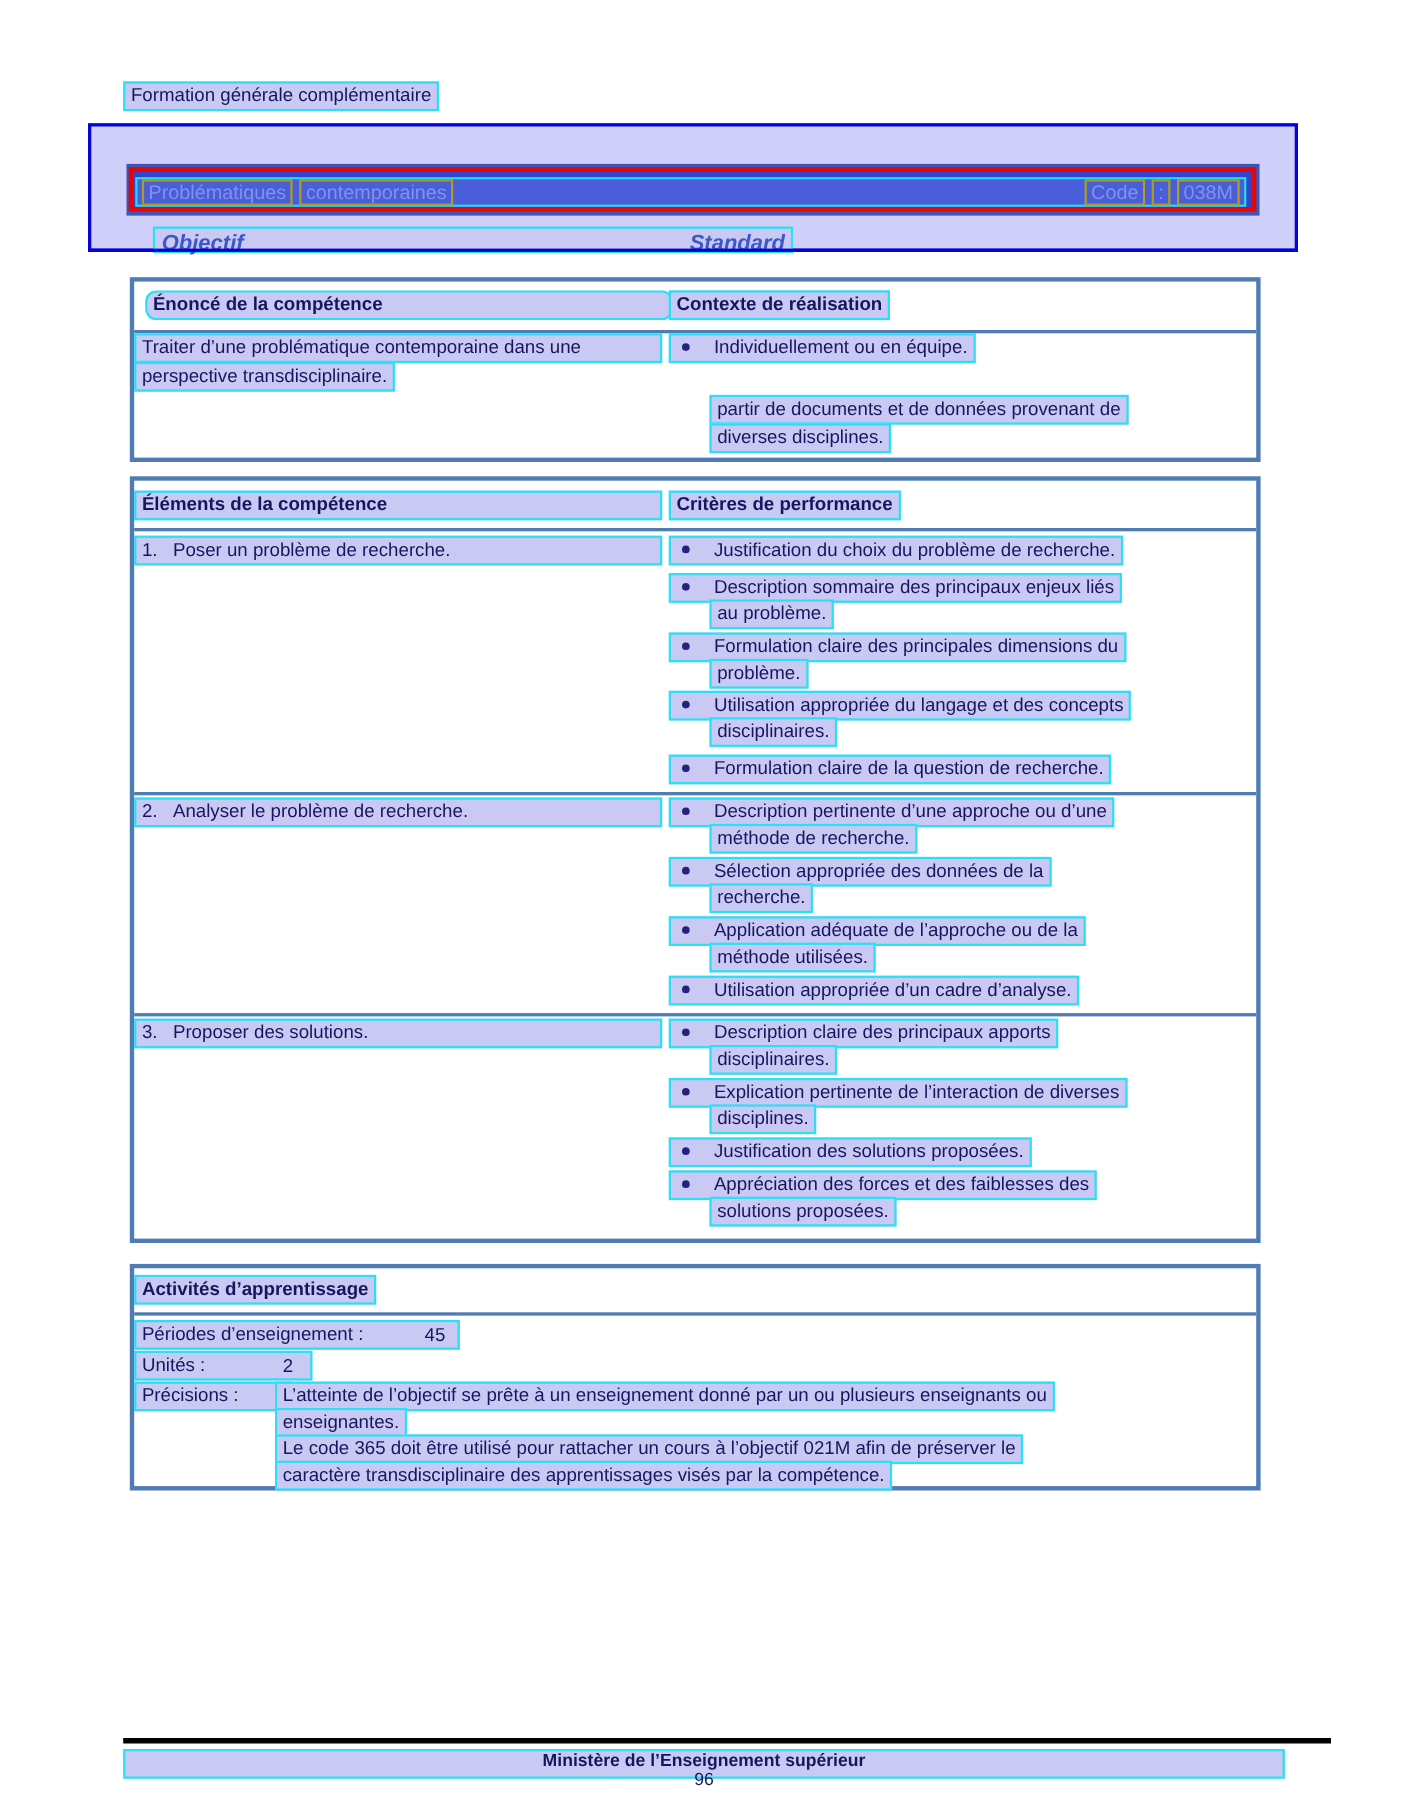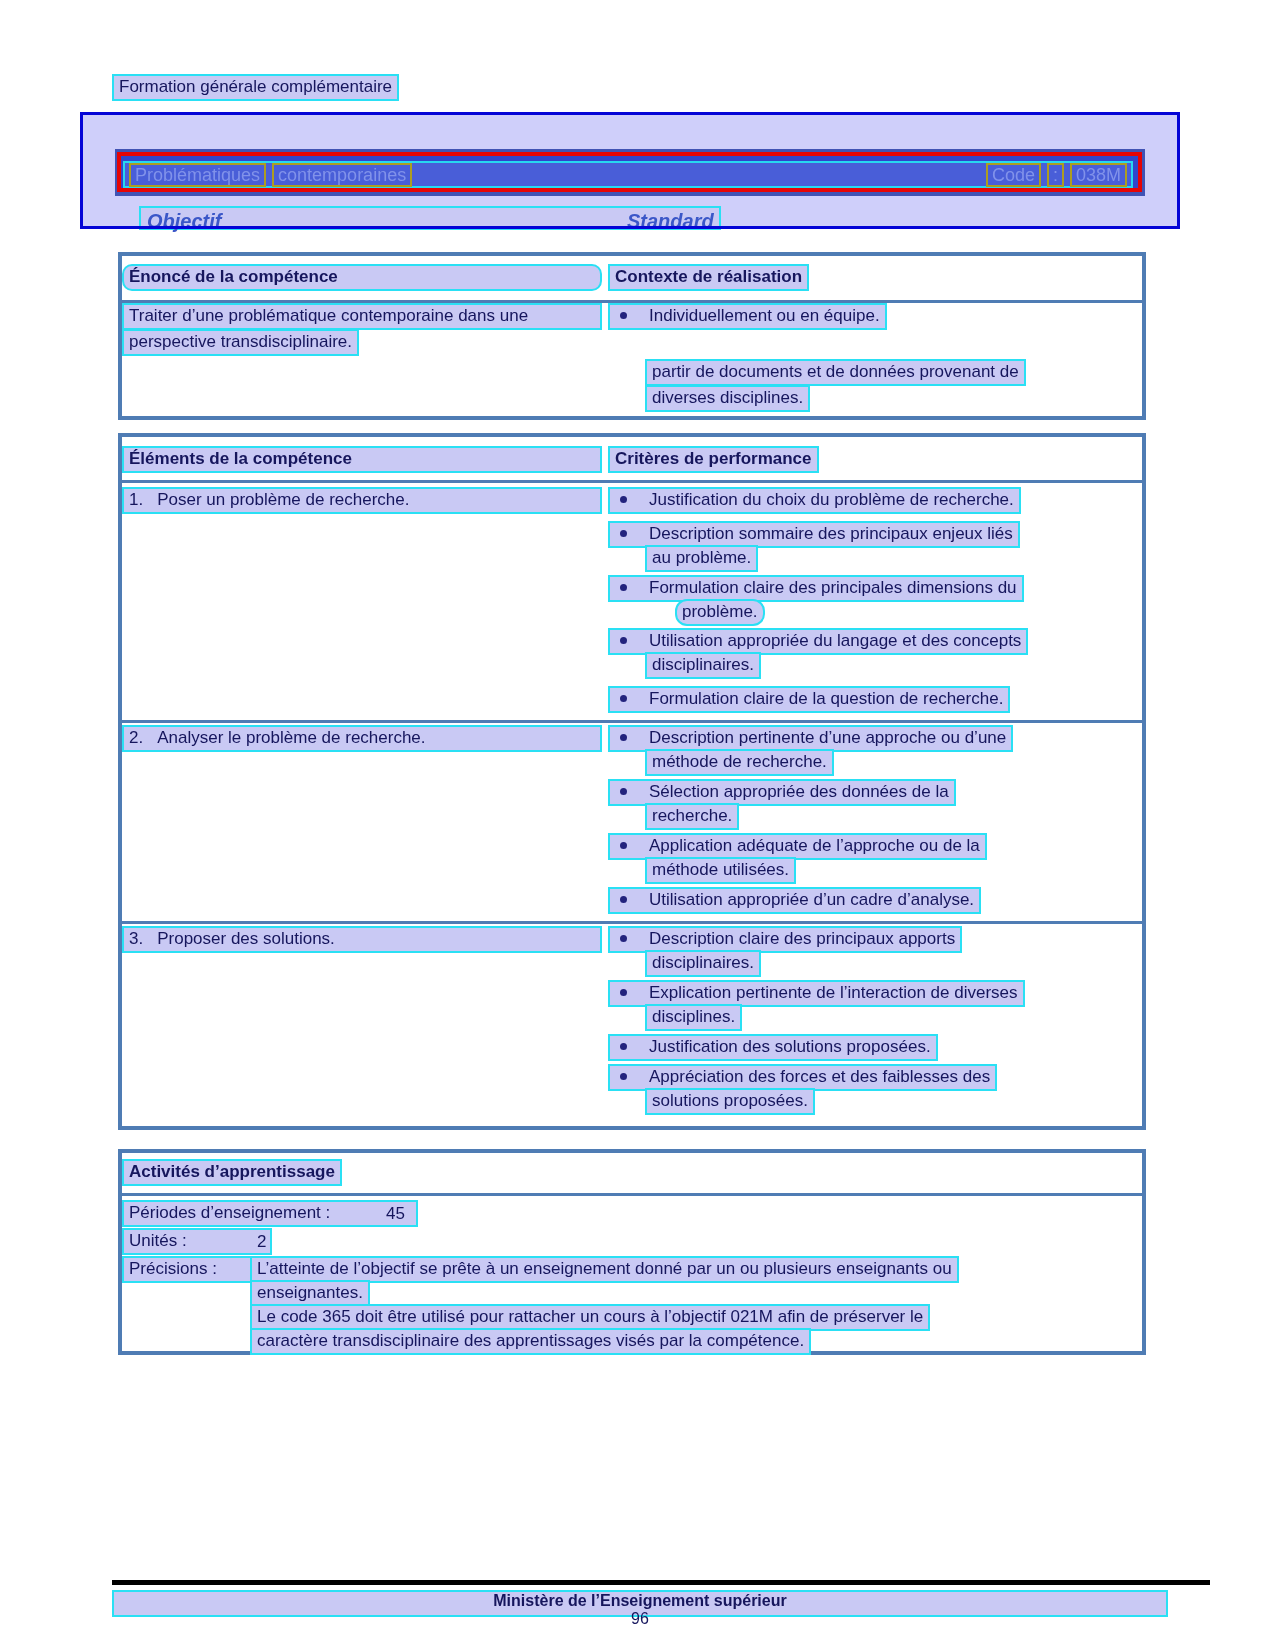--- a/index.html
+++ b/index.html
@@ -62,21 +62,21 @@
 
   <div class="hl" style="left:139px;top:206px;width:582px;height:24px;">
     <span class="obj" style="position:absolute;left:6px;top:2px;">Objectif</span>
     <span class="obj" style="position:absolute;left:486px;top:2px;">Standard</span>
   </div>
   <div class="panel-line" style="left:80px;top:226px;width:1100px;height:3px;"></div>
 
   <div class="tbl" style="left:118px;top:252px;width:1028px;height:168px;">
     <div class="sep" style="top:44px;"></div>
   </div>
-  <div class="hl hd wfix" style="left:122px;top:264px;border-radius:10px;"><span>Énoncé de la compétence</span></div>
+  <div class="hl hd wfix" style="left:132px;top:264px;border-radius:10px;"><span>Énoncé de la compétence</span></div>
   <div class="hl hd" style="left:608px;top:264px;"><span>Contexte de réalisation</span></div>
 
   <div class="hl wfix" style="left:122px;top:303px;"><span>Traiter d’une problématique contemporaine dans une</span></div>
   <div class="hl" style="left:122px;top:329px;"><span>perspective transdisciplinaire.</span></div>
 
   <div class="hl" style="left:608px;top:303px;"><span class="dot"></span><span>Individuellement ou en équipe.</span></div>
   <div class="hl" style="left:645px;top:359px;"><span>partir de documents et de données provenant de</span></div>
   <div class="hl" style="left:645px;top:385px;"><span>diverses disciplines.</span></div>
 
   <div class="tbl" style="left:118px;top:433px;width:1028px;height:697px;">
@@ -85,21 +85,21 @@
     <div class="sep" style="top:484px;"></div>
   </div>
   <div class="hl hd wfix" style="left:122px;top:446px;"><span>Éléments de la compétence</span></div>
   <div class="hl hd" style="left:608px;top:446px;"><span>Critères de performance</span></div>
 
   <div class="hl wfix" style="left:122px;top:487px;"><span class="num">1.</span><span>Poser un problème de recherche.</span></div>
   <div class="hl" style="left:608px;top:487px;"><span class="dot"></span><span>Justification du choix du problème de recherche.</span></div>
   <div class="hl" style="left:608px;top:521px;"><span class="dot"></span><span>Description sommaire des principaux enjeux liés</span></div>
   <div class="hl" style="left:645px;top:545px;"><span>au problème.</span></div>
   <div class="hl" style="left:608px;top:575px;"><span class="dot"></span><span>Formulation claire des principales dimensions du</span></div>
-  <div class="hl" style="left:675px;top:599px;border-radius:12px;"><span>problème.</span></div>
+  <div class="hl" style="left:645px;top:599px;"><span>problème.</span></div>
   <div class="hl" style="left:608px;top:628px;"><span class="dot"></span><span>Utilisation appropriée du langage et des concepts</span></div>
   <div class="hl" style="left:645px;top:652px;"><span>disciplinaires.</span></div>
   <div class="hl" style="left:608px;top:686px;"><span class="dot"></span><span>Formulation claire de la question de recherche.</span></div>
 
   <div class="hl wfix" style="left:122px;top:725px;"><span class="num">2.</span><span>Analyser le problème de recherche.</span></div>
   <div class="hl" style="left:608px;top:725px;"><span class="dot"></span><span>Description pertinente d’une approche ou d’une</span></div>
   <div class="hl" style="left:645px;top:749px;"><span>méthode de recherche.</span></div>
   <div class="hl" style="left:608px;top:779px;"><span class="dot"></span><span>Sélection appropriée des données de la</span></div>
   <div class="hl" style="left:645px;top:803px;"><span>recherche.</span></div>
   <div class="hl" style="left:608px;top:833px;"><span class="dot"></span><span>Application adéquate de l’approche ou de la</span></div>
@@ -114,21 +114,21 @@
   <div class="hl" style="left:608px;top:1034px;"><span class="dot"></span><span>Justification des solutions proposées.</span></div>
   <div class="hl" style="left:608px;top:1064px;"><span class="dot"></span><span>Appréciation des forces et des faiblesses des</span></div>
   <div class="hl" style="left:645px;top:1088px;"><span>solutions proposées.</span></div>
 
   <div class="tbl" style="left:118px;top:1149px;width:1028px;height:206px;">
     <div class="sep" style="top:40px;"></div>
   </div>
   <div class="hl hd" style="left:122px;top:1159px;"><span>Activités d’apprentissage</span></div>
 
   <div class="hl" style="left:122px;top:1200px;width:296px;"><span>Périodes d’enseignement :</span><span class="valabs" style="left:262px;">45</span></div>
-  <div class="hl" style="left:122px;top:1228px;width:150px;"><span>Unités :</span><span class="valabs" style="left:133px;">2</span></div>
+  <div class="hl" style="left:122px;top:1228px;width:162px;"><span>Unités :</span><span class="valabs" style="left:133px;">2</span></div>
 
   <div class="hl" style="left:122px;top:1256px;width:144px;"><span>Précisions :</span></div>
   <div class="hl" style="left:250px;top:1256px;"><span>L’atteinte de l’objectif se prête à un enseignement donné par un ou plusieurs enseignants ou</span></div>
   <div class="hl" style="left:250px;top:1280px;"><span>enseignantes.</span></div>
   <div class="hl" style="left:250px;top:1304px;"><span>Le code 365 doit être utilisé pour rattacher un cours à l’objectif 021M afin de préserver le</span></div>
   <div class="hl" style="left:250px;top:1328px;"><span>caractère transdisciplinaire des apprentissages visés par la compétence.</span></div>
 
   <div class="rule" style="left:112px;top:1580px;width:1098px;height:5px;"></div>
   <div class="footbox" style="left:112px;top:1590px;width:1056px;flex-direction:column;">
     <span class="hd">Ministère de l’Enseignement supérieur</span>

